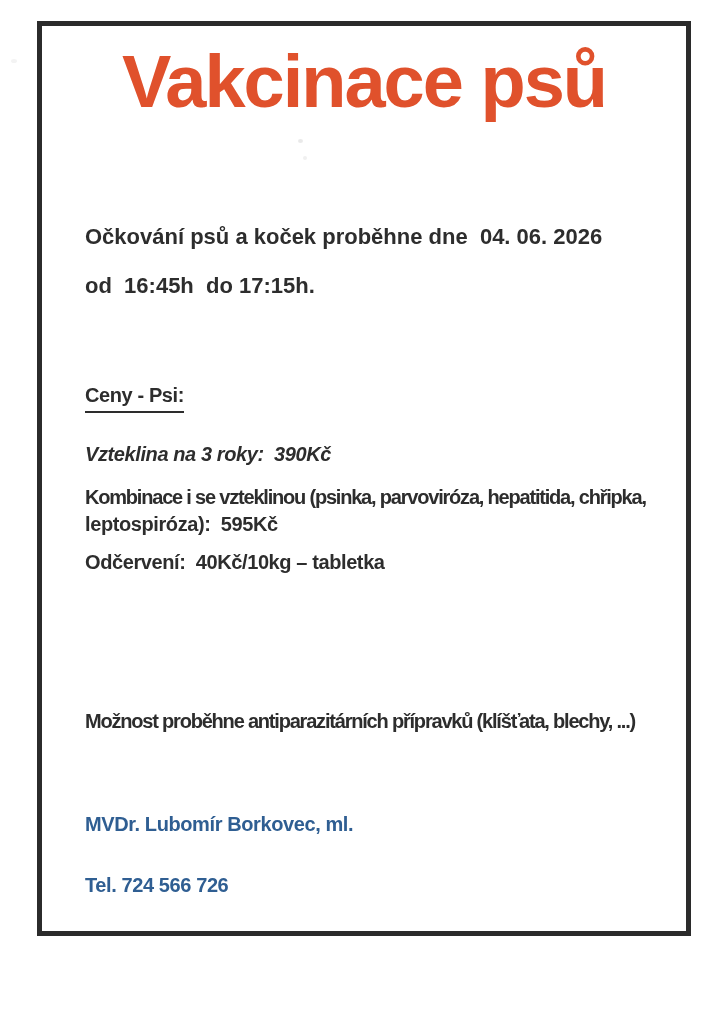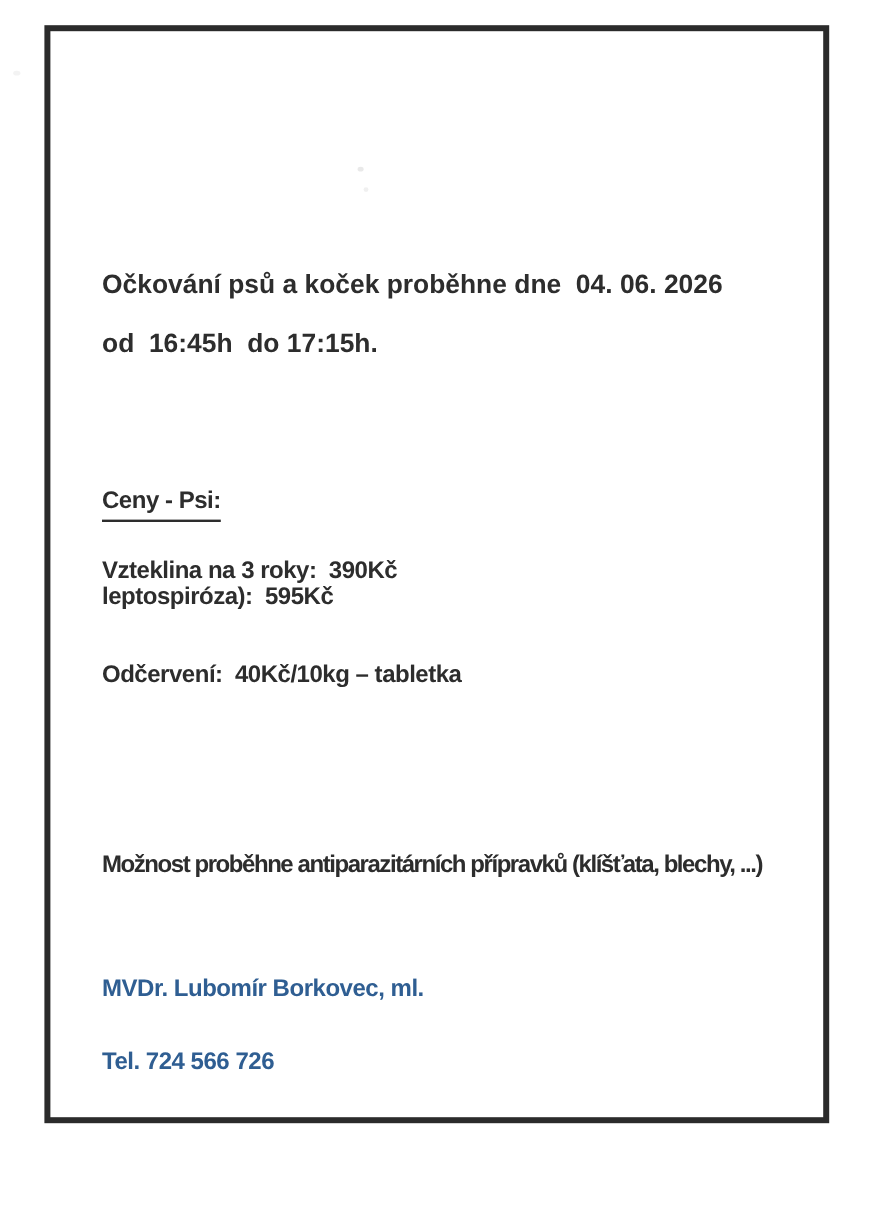--- a/index.html
+++ b/index.html
@@ -53,27 +53,27 @@
     position: absolute;
     left: 85px;
     width: 590px;
     font-size: 20px;
     line-height: 28px;
     font-weight: 700;
     letter-spacing: -0.4px;
     color: var(--body-text);
   }
   .tight { letter-spacing: -1.2px; }
-  .heading { top: 403px; }
+  .heading { top: 381px; }
   .heading .u {
     display: inline-block;
     border-bottom: 2.5px solid var(--body-text);
     padding-bottom: 2px;
   }
-  .price-1 { top: 462px; }
+  .price-1 { top: 440px; font-style: italic; }
   .price-2 { top: 484px; line-height: 27px; }
   .price-3 { top: 548px; }
   .note { top: 707px; line-height: 29px; }
   .contact { color: var(--contact-blue); }
   .contact-name  { top: 810px; }
   .contact-phone { top: 871px; }
   .speck {
     position: absolute;
     background: #9a9a9a;
     border-radius: 50%;
@@ -83,33 +83,35 @@
   .speck-2 { left: 303px; top: 156px; width: 4px; height: 4px; opacity: 0.15; }
   .speck-3 { left: 11px;  top: 59px;  width: 6px; height: 4px; opacity: 0.12; }
 </style>
 </head>
 <body>
 
 <div class="page">
 
   <div class="frame"></div>
 
+  <div class="doc-title txt">Vakcinace psů</div>
 
   <div class="intro">
     <div class="txt">Očkování psů a koček proběhne dne  04. 06. 2026</div>
     <div class="txt">od  16:45h  do 17:15h.</div>
   </div>
 
   <div class="body-line heading">
     <span class="u txt">Ceny - Psi:</span>
   </div>
 
   <div class="body-line price-1 txt">Vzteklina na 3 roky:  390Kč</div>
 
   <div class="body-line price-2">
+    <div class="txt tight">Kombinace i se vzteklinou (psinka, parvoviróza, hepatitida, chřipka,</div>
     <div class="txt">leptospiróza):  595Kč</div>
   </div>
 
   <div class="body-line price-3 txt">Odčervení:  40Kč/10kg – tabletka</div>
 
   <div class="body-line note">
     <div class="txt tight">Možnost proběhne antiparazitárních přípravků (klíšťata, blechy, ...)</div>
   </div>
 
   <div class="body-line contact contact-name txt">MVDr. Lubomír Borkovec, ml.</div>

